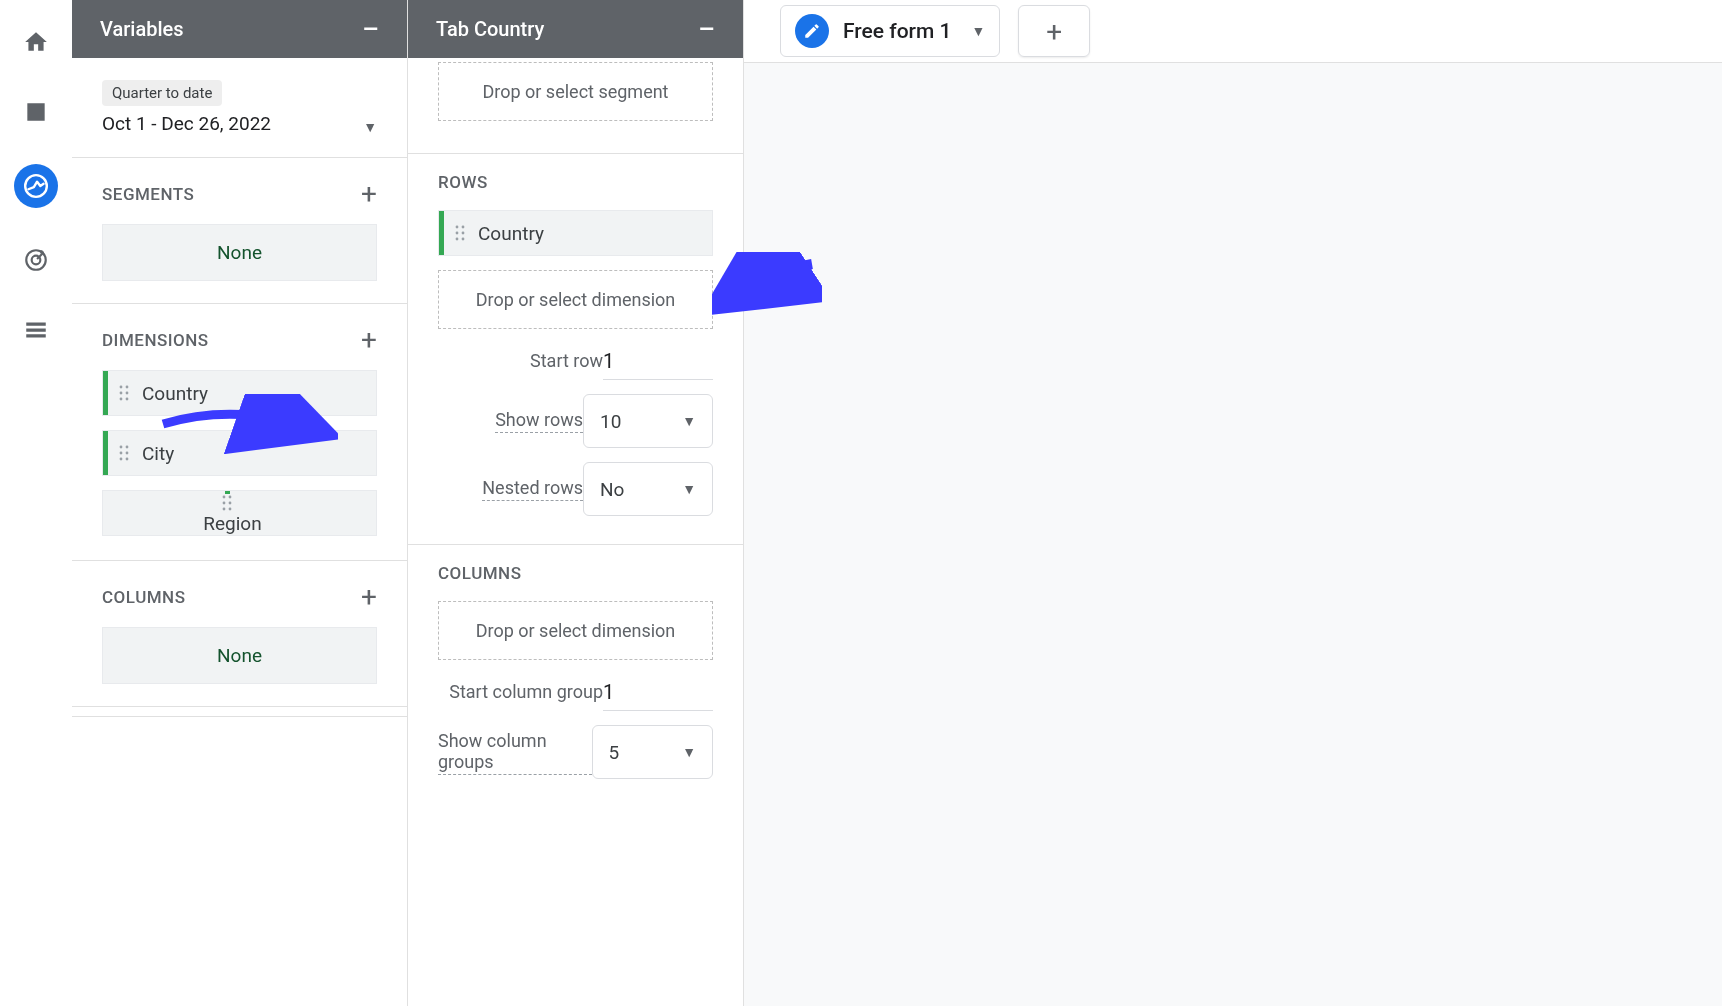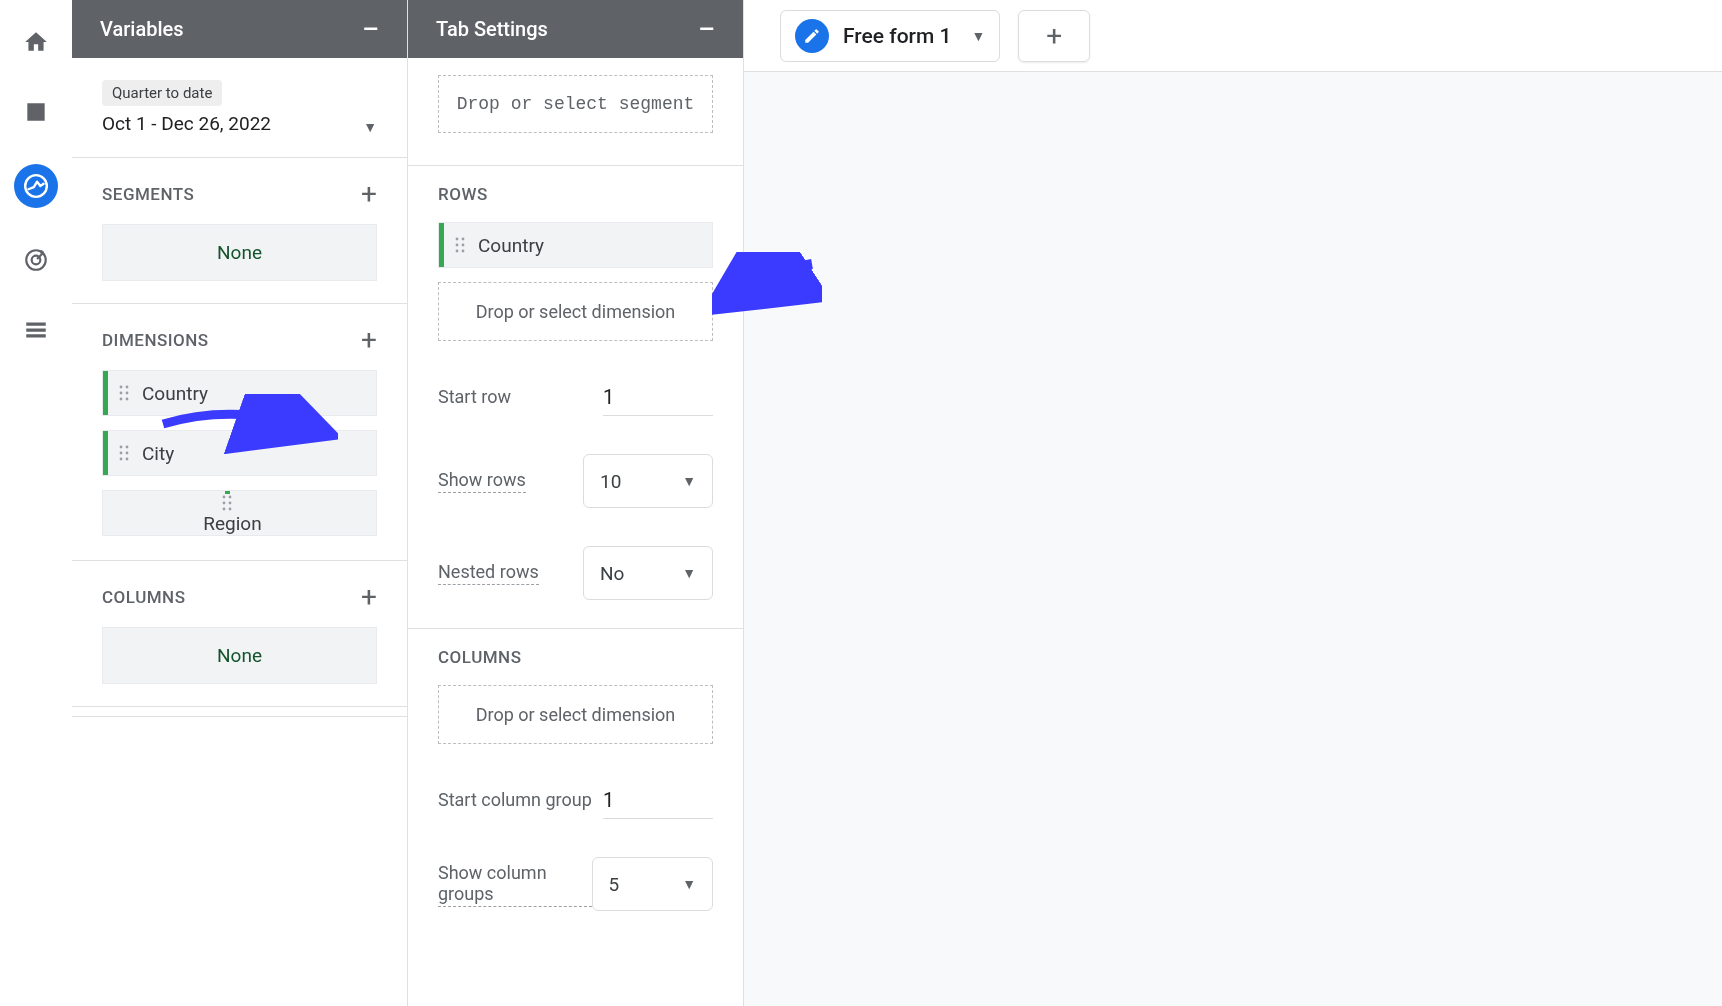--- a/index.html
+++ b/index.html
@@ -41,28 +41,28 @@
   .chip .green-bar { width: 5px; height: 100%; background: #34a853; margin-right: 10px; }
   .chip .drag-dots { color: #9aa0a6; margin-right: 12px; display: inline-flex; }
   .chip .drag-dots svg { width: 12px; height: 18px; }
   .chip:last-child { margin-bottom: 2px; flex-direction: column; }
 
   .drop-zone { border: 1.5px dashed #bdbdbd; text-align: center; padding: 18px 0; font-size: 18px; color: #5f6368; background: #fff; margin-bottom: 4px; }
 
   .settings-group { padding: 18px 30px 28px; border-bottom: 1px solid #e0e0e0; }
   .settings-group .section-title { margin-bottom: 18px; display: block; }
 
-  .setting-row { display: flex; align-items: center; justify-content: space-between; margin-top: 38px; }
+  .setting-row { display: flex; align-items: center; justify-content: flex-end; margin-top: 14px; }
   .setting-label { font-size: 18px; color: #5f6368; border-bottom: 1px dashed #9aa0a6; padding-bottom: 2px; max-width: 160px; }
   .setting-value-input { font-size: 20px; color: #202124; border: none; border-bottom: 1px solid #dadce0; width: 110px; padding: 6px 0; }
   .setting-select { border: 1px solid #dadce0; border-radius: 6px; width: 130px; height: 54px; display: flex; align-items: center; justify-content: space-between; padding: 0 16px; font-size: 19px; color: #3c4043; }
 
   
   .canvas { flex: 1; background: #f8f9fa; }
-  .canvas-header { display: flex; align-items: center; padding: 14px 36px; gap: 18px; border-bottom: 1px solid #e0e0e0; background: #fff; height: 72px; }
+  .canvas-header { display: flex; align-items: center; padding: 14px 36px; gap: 18px; border-bottom: 1px solid #e0e0e0; background: #fff; height: 63px; }
   .tab-chip { display: flex; align-items: center; gap: 14px; border: 1px solid #dadce0; border-radius: 6px; padding: 8px 14px; height: 52px; background: #fff; }
   .edit-circle { width: 34px; height: 34px; border-radius: 50%; background: #1a73e8; color: #fff; display: flex; align-items: center; justify-content: center; }
   .edit-circle svg { width: 18px; height: 18px; fill: #fff; }
   .tab-name { font-size: 21px; font-weight: 500; color: #202124; }
   .tab-caret { font-size: 14px; color: #5f6368; margin-left: 6px; }
   .add-tab { width: 72px; height: 52px; border: 1px solid #dadce0; border-radius: 6px; display: flex; align-items: center; justify-content: center; font-size: 28px; color: #5f6368; box-shadow: 0 1px 2px rgba(0,0,0,0.08); }
 
   
   .arrow { position: absolute; pointer-events: none; }
   .arrow svg { display: block; }
@@ -181,26 +181,26 @@
           <span class="plus-btn">+</span>
         </div>
         <div class="none-box">None</div>
       </div>
       <div class="section" style="height:10px; padding:0;"></div>
     </div>
   </div>
 
   <div class="panel tab-settings">
     <div class="panel-header">
-      <span>Tab Settings</span>
+      <span>Tab Country</span>
       <span class="collapse-btn">–</span>
     </div>
     <div class="panel-body">
 
-      <div class="settings-group" style="padding-top:17px;font-family:Liberation Mono, monospace;">
+      <div class="settings-group" style="padding-top:4px;">
         <div style="height:0; overflow:hidden;"></div>
         <div class="drop-zone">Drop or select segment</div>
       </div>
 
       <div class="settings-group">
         <span class="section-title">ROWS</span>
         <div class="chip" style="margin-top:0;">
           <span class="green-bar"></span>
           <span class="drag-dots">
               <svg viewBox="0 0 12 18">

